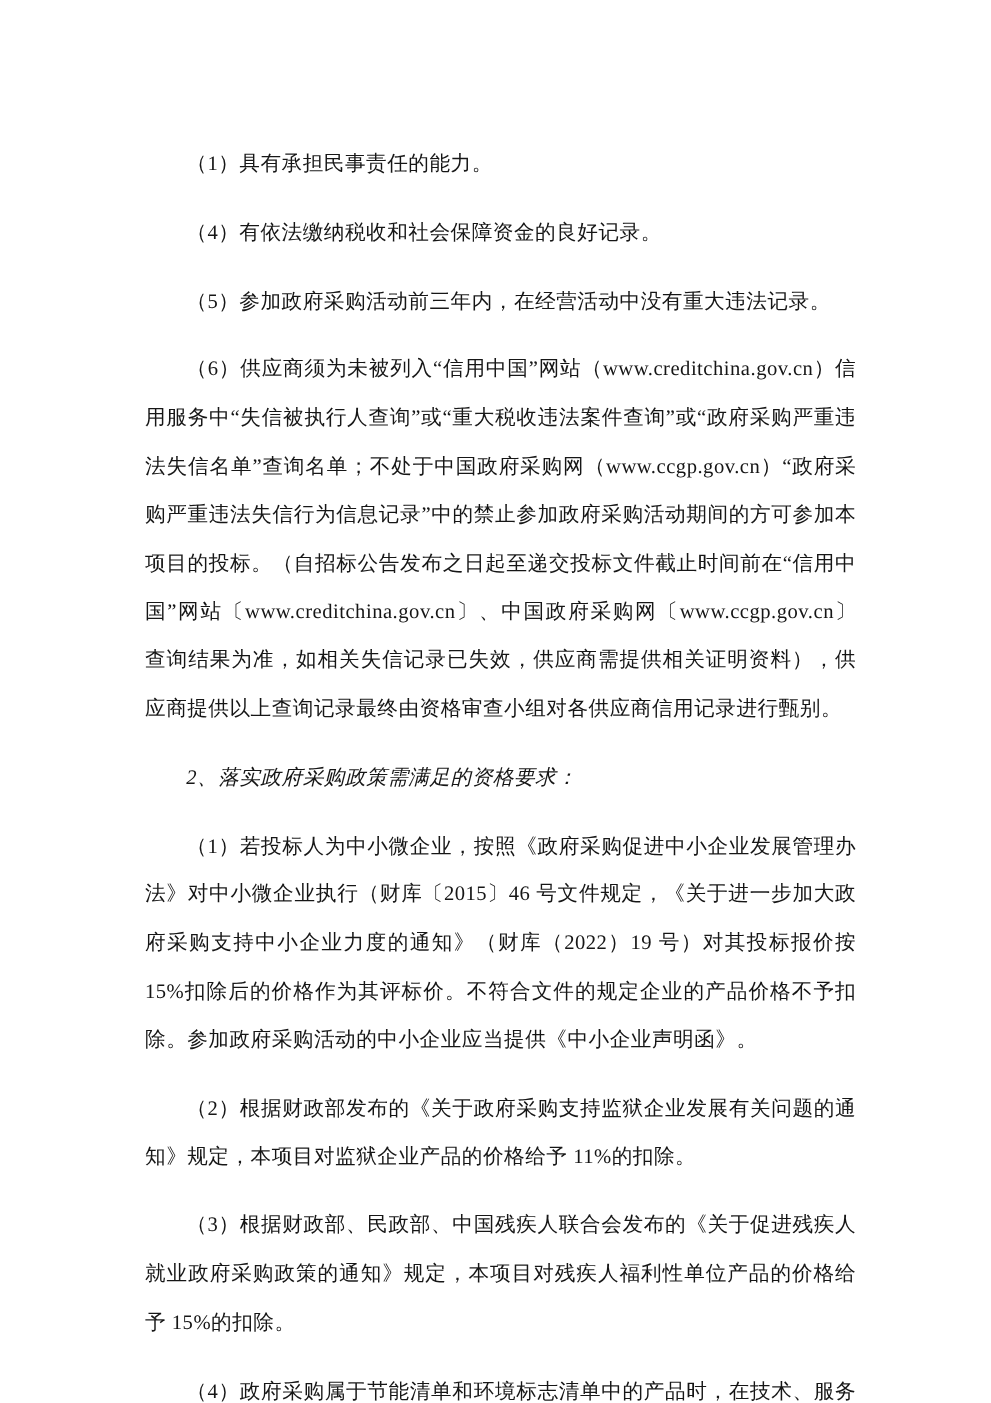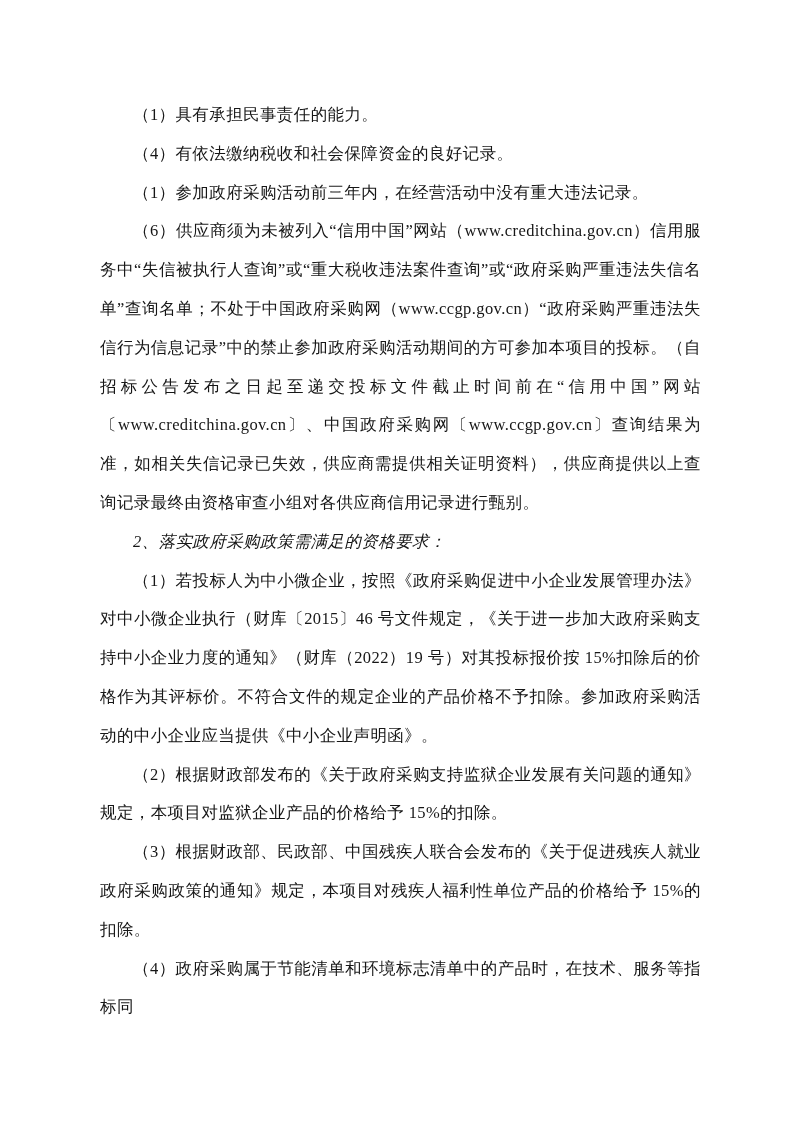--- a/index.html
+++ b/index.html
@@ -17,41 +17,41 @@
   }
   .doc-body {
     position: absolute;
     top: 96px;
     left: 100px;
     width: 601px;
     color: #161616;
     font-family: "Liberation Serif", "DejaVu Serif", serif;
   }
   p.doc-para {
-    margin: 0;
+    margin: 16px;
     font-size: 16.5px;
     line-height: 38.8px;
     letter-spacing: 0.4px;
     text-align: justify;
     text-indent: 2em;
     word-break: normal;
     overflow-wrap: break-word;
   }
   p.doc-para.italic {
     font-style: italic;
   }
 </style>
 </head>
 <body>
 
 <div class="page">
   <div class="doc-body">
     <p class="doc-para">（1）具有承担民事责任的能力。</p>
     <p class="doc-para">（4）有依法缴纳税收和社会保障资金的良好记录。</p>
-    <p class="doc-para">（1）参加政府采购活动前三年内，在经营活动中没有重大违法记录。</p>
+    <p class="doc-para">（5）参加政府采购活动前三年内，在经营活动中没有重大违法记录。</p>
     <p class="doc-para">（6）供应商须为未被列入“信用中国”网站（www.creditchina.gov.cn）信用服务中“失信被执行人查询”或“重大税收违法案件查询”或“政府采购严重违法失信名单”查询名单；不处于中国政府采购网（www.ccgp.gov.cn）“政府采购严重违法失信行为信息记录”中的禁止参加政府采购活动期间的方可参加本项目的投标。（自招标公告发布之日起至递交投标文件截止时间前在“信用中国”网站〔www.creditchina.gov.cn〕、中国政府采购网〔www.ccgp.gov.cn〕查询结果为准，如相关失信记录已失效，供应商需提供相关证明资料），供应商提供以上查询记录最终由资格审查小组对各供应商信用记录进行甄别。</p>
     <p class="doc-para italic">2、落实政府采购政策需满足的资格要求：</p>
     <p class="doc-para">（1）若投标人为中小微企业，按照《政府采购促进中小企业发展管理办法》对中小微企业执行（财库〔2015〕46 号文件规定，《关于进一步加大政府采购支持中小企业力度的通知》（财库（2022）19 号）对其投标报价按 15%扣除后的价格作为其评标价。不符合文件的规定企业的产品价格不予扣除。参加政府采购活动的中小企业应当提供《中小企业声明函》。</p>
-    <p class="doc-para">（2）根据财政部发布的《关于政府采购支持监狱企业发展有关问题的通知》规定，本项目对监狱企业产品的价格给予 15%的扣除。</p>
+    <p class="doc-para">（2）根据财政部发布的《关于政府采购支持监狱企业发展有关问题的通知》规定，本项目对监狱企业产品的价格给予 11%的扣除。</p>
     <p class="doc-para">（3）根据财政部、民政部、中国残疾人联合会发布的《关于促进残疾人就业政府采购政策的通知》规定，本项目对残疾人福利性单位产品的价格给予 15%的扣除。</p>
     <p class="doc-para">（4）政府采购属于节能清单和环境标志清单中的产品时，在技术、服务等指标同</p>
   </div>
 </div>
 
 </body></html>

